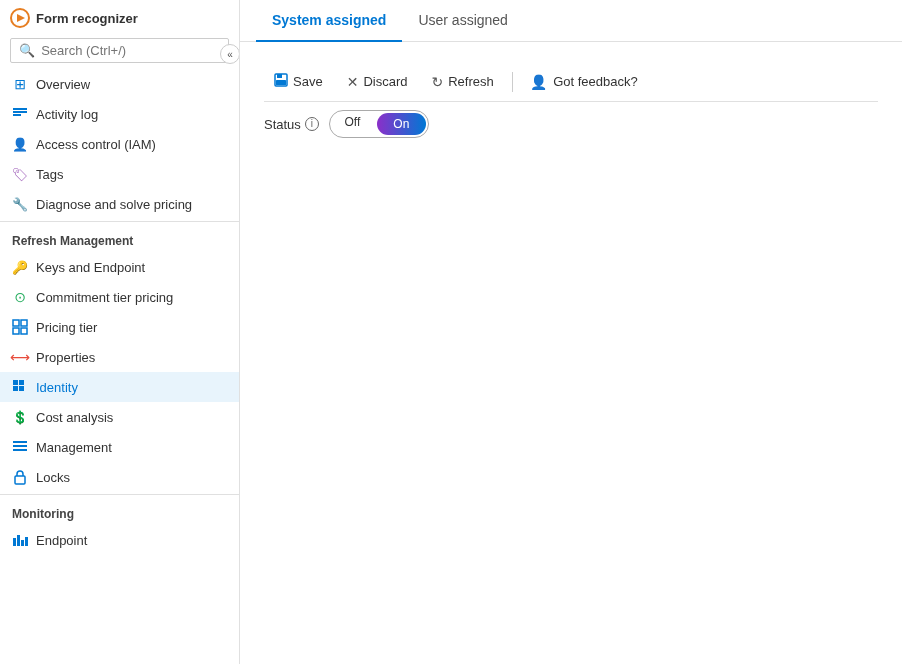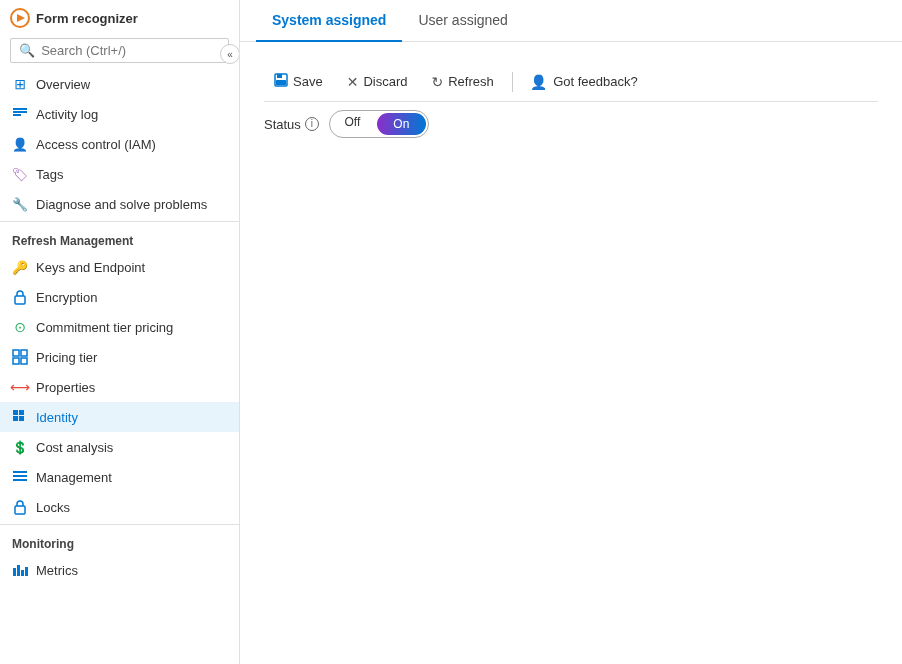--- a/index.html
+++ b/index.html
@@ -282,38 +282,29 @@
   <div class="nav-item">
     <span class="icon-shape" style="color:#0078d4;font-size:13px;">👤</span>
     <span>Access control (IAM)</span>
   </div>
   <div class="nav-item">
     <span class="icon-shape" style="color:#9b59b6;font-size:13px;">🏷</span>
     <span>Tags</span>
   </div>
   <div class="nav-item">
     <span class="icon-shape" style="font-size:13px;">🔧</span>
-    <span>Diagnose and solve problems</span>
+    <span>Diagnose and solve pricing</span>
   </div>
 
   <hr class="nav-section-divider">
   <div class="nav-section-title">Refresh Management</div>
 
   <div class="nav-item">
     <span class="icon-shape" style="color:#f39c12;font-size:13px;">🔑</span>
     <span>Keys and Endpoint</span>
-  </div>
-  <div class="nav-item">
-    <span class="icon-shape" style="color:#0078d4;">
-      <svg width="14" height="16" viewBox="0 0 14 16">
-          <rect x="2" y="7" width="10" height="8" rx="1" fill="none" stroke="#0078d4" stroke-width="1.5"></rect>
-          <path d="M4 7V5a3 3 0 016 0v2" fill="none" stroke="#0078d4" stroke-width="1.5"></path>
-        </svg>
-    </span>
-    <span>Encryption</span>
   </div>
   <div class="nav-item">
     <span class="icon-shape" style="color:#27ae60;font-size:14px;">⊙</span>
     <span>Commitment tier pricing</span>
   </div>
   <div class="nav-item">
     <span class="icon-shape" style="color:#0078d4;">
       <svg width="16" height="16" viewBox="0 0 16 16">
           <rect x="1" y="1" width="6" height="6" fill="none" stroke="#0078d4" stroke-width="1.5"></rect>
           <rect x="9" y="1" width="6" height="6" fill="none" stroke="#0078d4" stroke-width="1.5"></rect>
@@ -367,21 +358,21 @@
 
   <div class="nav-item">
     <span class="icon-shape" style="color:#0078d4;">
       <svg width="16" height="16" viewBox="0 0 16 16">
           <rect x="1" y="6" width="3" height="8" fill="#0078d4"></rect>
           <rect x="5" y="3" width="3" height="11" fill="#0078d4"></rect>
           <rect x="9" y="8" width="3" height="6" fill="#0078d4"></rect>
           <rect x="13" y="5" width="3" height="9" fill="#0078d4"></rect>
         </svg>
     </span>
-    <span>Metrics</span>
+    <span>Endpoint</span>
   </div>
 </div>
 
 <div class="main">
 
   <div class="tab-bar">
     <div class="tab active">
       <span>System assigned</span>
     </div>
     <div class="tab">

